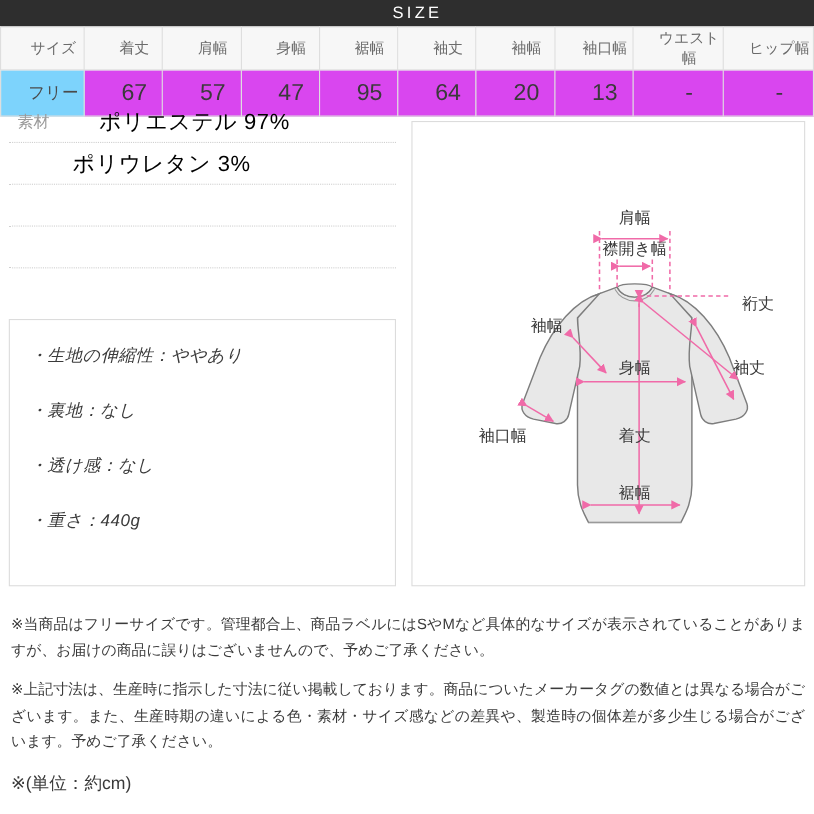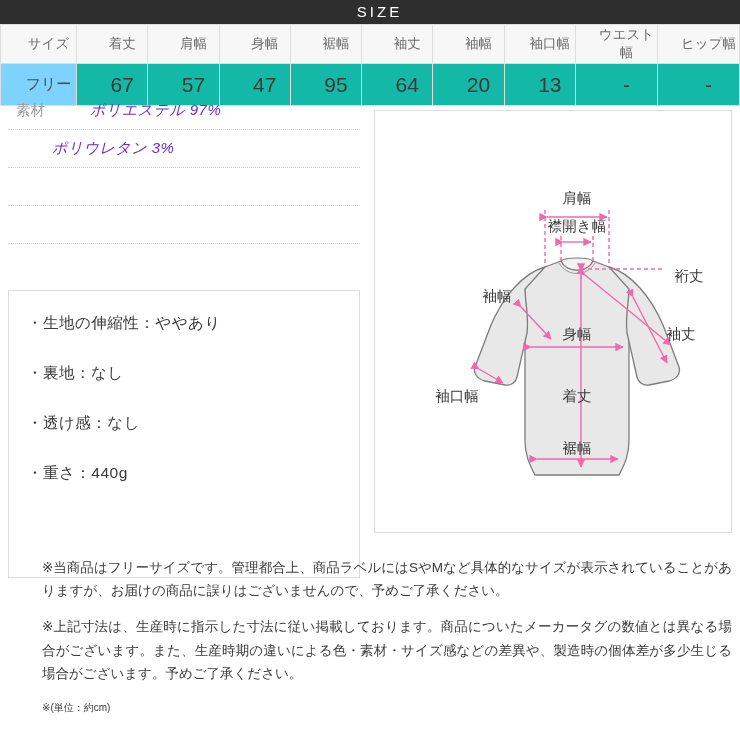--- a/index.html
+++ b/index.html
@@ -41,21 +41,21 @@
   table.size-table thead th {
     height: 30px;
     background: #f7f7f7;
     color: #6b6b6b;
     font-size: 13.5px;
   }
   table.size-table tbody td {
     height: 42px;
     font-size: 21px;
     color: #3a3a3a;
-    background: #14b8a6;
+    background: #d946ef;
   }
   table.size-table tbody td.first-col {
     background: #7dd3fc;
     font-size: 15px;
     color: #4a4a4a;
   }
   .col-first { width: 76px; }
   .col-wide { width: 82px; }
 
   
@@ -70,35 +70,35 @@
     height: 38px;
     border-bottom: 1px dotted #cfcfcf;
     padding-left: 8px;
   }
   .mat-label {
     width: 74px;
     font-size: 14.5px;
     color: #9a9a9a;
   }
   .mat-value {
-    font-size: 15px;
-    color: #6d28d9;
+    font-size: 20px;
+    color: #000000;
     letter-spacing: 0.5px;
-    font-style: italic;
-  }
-  .mat-row.indent .mat-value { margin-left: 36px; }
+  }
+  .mat-row.indent .mat-value { margin-left: 50px; }
   .mat-row.empty { height: 38px; }
 
   
   .spec-box {
     position: absolute;
     left: 8px; top: 290px;
-    width: 352px; height: 288px;
+    width: 352px; height: 243px;
     border: 1px solid #dcdcdc;
     padding: 22px 0 0 18px;
+    font-style: italic;
   }
   .spec-item {
     font-size: 15.5px;
     color: #3a3a3a;
     margin-bottom: 29px;
     letter-spacing: 0.5px;
   }
 
   
   .illust-box {
@@ -116,23 +116,22 @@
     position: absolute;
     left: 10px; top: 542px;
     width: 722px;
   }
   .note {
     font-size: 13.5px;
     line-height: 1.72;
     color: #3a3a3a;
     margin-bottom: 12px;
     text-align: justify;
-    margin-left: 32px;
-  }
-  .note.unit { margin-top: 14px; font-size: 10px; }
+  }
+  .note.unit { margin-top: 14px; font-size: 16px; }
 </style>
 </head>
 <body>
 
 <div class="page">
 
   <div class="size-title">SIZE</div>
 
   <table class="size-table">
     <colgroup>

